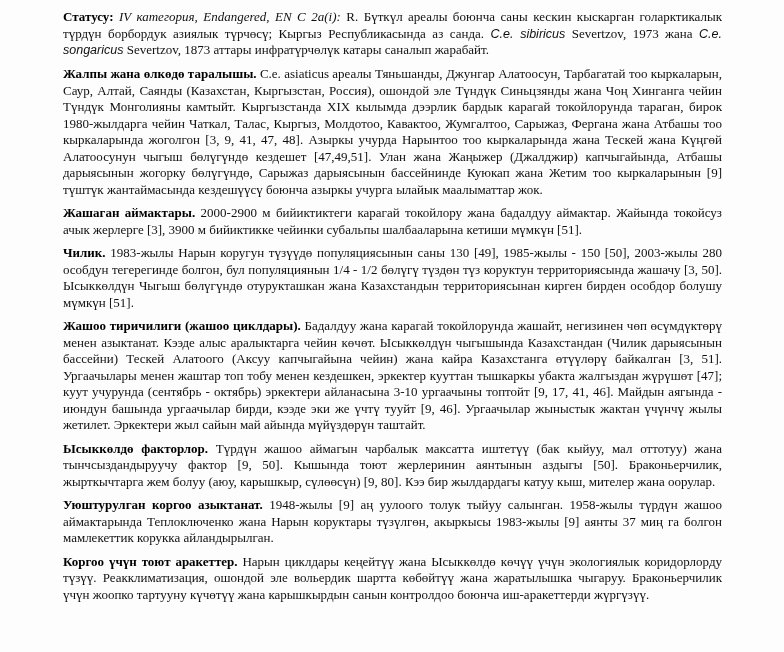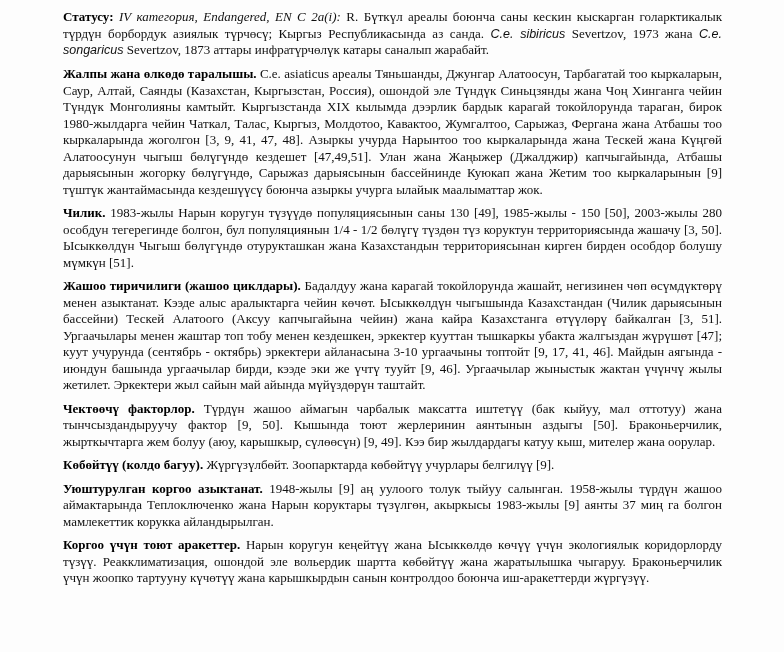--- a/index.html
+++ b/index.html
@@ -42,38 +42,38 @@
 <div class="page">
 
   <p class="para">
     <span class="h">Статусу: </span><span class="it">IV категория, Endangered, EN C 2a(i): </span><span>R. Бүткүл ареалы боюнча саны кескин кыскарган голарктикалык түрдүн борбордук азиялык түрчөсү; Кыргыз Республикасында аз санда. </span><span class="sp">C.e. sibiricus</span><span> Severtzov, 1973 жана </span><span class="sp">C.e. songaricus</span><span> Severtzov, 1873 аттары инфратүрчөлүк катары саналып жарабайт.</span>
   </p>
 
   <p class="para">
     <span class="h">Жалпы жана өлкөдө таралышы. </span><span>C.e. asiaticus ареалы Тяньшанды, Джунгар Алатоосун, Тарбагатай тоо кыркаларын, Саур, Алтай, Саянды (Казахстан, Кыргызстан, Россия), ошондой эле Түндүк Синьцзянды жана Чоң Хинганга чейин Түндүк Монголияны камтыйт. Кыргызстанда XIX кылымда дээрлик бардык карагай токойлорунда тараган, бирок 1980-жылдарга чейин Чаткал, Талас, Кыргыз, Молдотоо, Кавактоо, Жумгалтоо, Сарыжаз, Фергана жана Атбашы тоо кыркаларында жоголгон [3, 9, 41, 47, 48]. Азыркы учурда Нарынтоо тоо кыркаларында жана Тескей жана Күңгөй Алатоосунун чыгыш бөлүгүндө кездешет [47,49,51]. Улан жана Жаңыжер (Джалджир) капчыгайында, Атбашы дарыясынын жогорку бөлүгүндө, Сарыжаз дарыясынын бассейнинде Куюкап жана Жетим тоо кыркаларынын [9] түштүк жантаймасында кездешүүсү боюнча азыркы учурга ылайык маалыматтар жок.</span>
   </p>
 
+  <p class="para">
+    <span class="h">Жашаган аймактары. </span><span>2000-2900 м бийиктиктеги карагай токойлору жана бадалдуу аймактар. Жайында токойсуз ачык жерлерге [3], 3900 м бийиктикке чейинки субальпы шалбааларына кетиши мүмкүн [51].</span>
+  </p>
 
   <p class="para">
     <span class="h">Чилик. </span><span>1983-жылы Нарын коругун түзүүдө популяциясынын саны 130 [49], 1985-жылы - 150 [50], 2003-жылы 280 особдун тегерегинде  болгон, бул популяциянын 1/4 - 1/2 бөлүгү түздөн түз коруктун территориясында жашачу [3, 50]. Ысыккөлдүн Чыгыш бөлүгүндө отурукташкан жана Казахстандын территориясынан кирген бирден особдор болушу мүмкүн [51].</span>
   </p>
 
   <p class="para">
     <span class="h">Жашоо тиричилиги (жашоо циклдары). </span><span>Бадалдуу жана карагай токойлорунда жашайт, негизинен чөп өсүмдүктөрү менен азыктанат. Кээде алыс аралыктарга чейин көчөт. Ысыккөлдүн чыгышында Казахстандан (Чилик дарыясынын бассейни) Тескей Алатоого (Аксуу капчыгайына чейин) жана кайра Казахстанга өтүүлөрү байкалган [3, 51]. Ургаачылары менен жаштар топ тобу менен кездешкен, эркектер кууттан тышкаркы убакта жалгыздан жүрүшөт [47]; куут учурунда (сентябрь - октябрь) эркектери айланасына 3-10 ургаачыны топтойт [9, 17, 41, 46]. Майдын аягында - июндун башында ургаачылар бирди, кээде эки же үчтү тууйт [9, 46]. Ургаачылар жыныстык жактан үчүнчү жылы жетилет. Эркектери жыл сайын май айында мүйүздөрүн таштайт.</span>
   </p>
 
   <p class="para">
-    <span class="h">Чектөөчү факторлор. </span><span>Түрдүн жашоо аймагын чарбалык максатта иштетүү (бак кыйуу, мал оттотуу) жана тынчсыздандыруучу фактор [9, 50]. Кышында тоют жерлеринин аянтынын аздыгы [50]. Браконьерчилик, жырткычтарга жем болуу (аюу, карышкыр, сүлөөсүн) [9, 49]. Кээ бир жылдардагы катуу кыш, мителер жана оорулар.</span>
+    <span class="h">Ысыккөлдө факторлор. </span><span>Түрдүн жашоо аймагын чарбалык максатта иштетүү (бак кыйуу, мал оттотуу) жана тынчсыздандыруучу фактор [9, 50]. Кышында тоют жерлеринин аянтынын аздыгы [50]. Браконьерчилик, жырткычтарга жем болуу (аюу, карышкыр, сүлөөсүн) [9, 80]. Кээ бир жылдардагы катуу кыш, мителер жана оорулар.</span>
   </p>
 
-  <p class="para">
-    <span class="h">Көбөйтүү (колдо багуу). </span><span>Жүргүзүлбөйт. Зоопарктарда көбөйтүү учурлары белгилүү [9].</span>
-  </p>
 
   <p class="para">
     <span class="h">Уюштурулган коргоо азыктанат. </span><span>1948-жылы [9] аң уулоого толук тыйуу салынган. 1958-жылы түрдүн жашоо аймактарында Теплоключенко жана Нарын коруктары түзүлгөн, акыркысы 1983-жылы [9] аянты 37 миң га болгон мамлекеттик корукка айландырылган.</span>
   </p>
 
   <p class="para">
-    <span class="h">Коргоо үчүн тоют аракеттер. </span><span>Нарын коругун кеңейтүү жана Ысыккөлдө көчүү үчүн экологиялык коридорлорду түзүү. Реакклиматизация, ошондой эле вольердик шартта көбөйтүү жана жаратылышка чыгаруу. Браконьерчилик үчүн жоопко тартууну күчөтүү жана карышкырдын санын контролдоо боюнча иш-аракеттерди жүргүзүү.</span>
+    <span class="h">Коргоо үчүн тоют аракеттер. </span><span>Нарын циклдары кеңейтүү жана Ысыккөлдө көчүү үчүн экологиялык коридорлорду түзүү. Реакклиматизация, ошондой эле вольердик шартта көбөйтүү жана жаратылышка чыгаруу. Браконьерчилик үчүн жоопко тартууну күчөтүү жана карышкырдын санын контролдоо боюнча иш-аракеттерди жүргүзүү.</span>
   </p>
 
 </div>
 
 </body></html>

